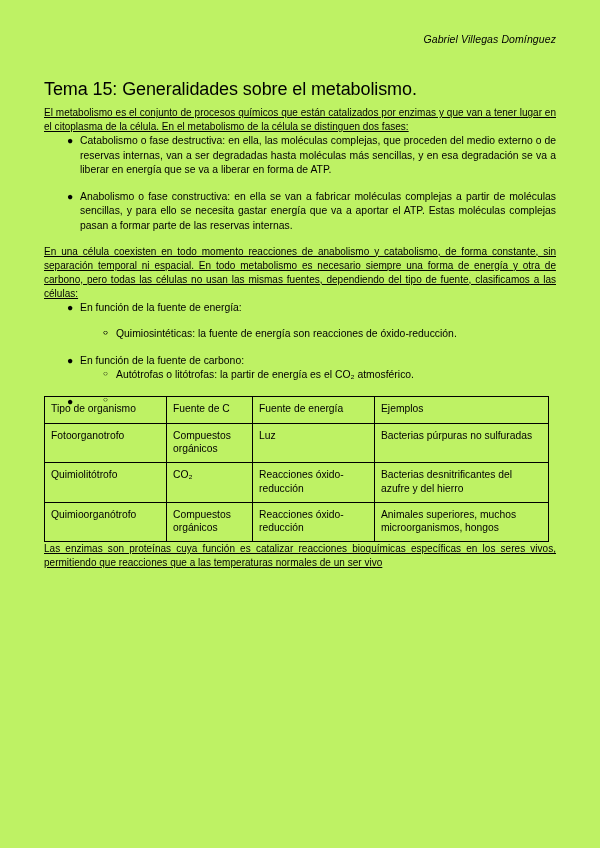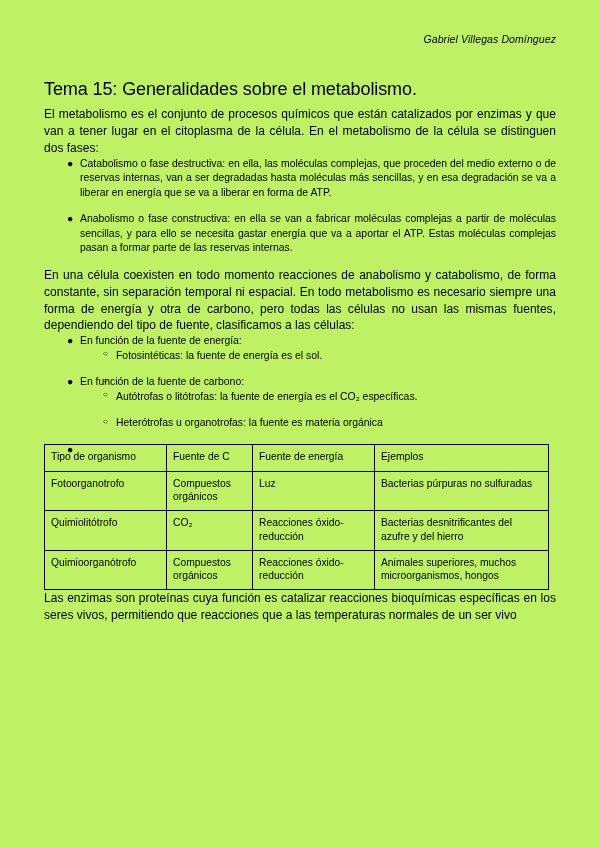--- a/index.html
+++ b/index.html
@@ -34,26 +34,27 @@
   .doc-title {
     font-size: 18px;
     font-weight: normal;
     margin: 0;
     padding-top: 33px;
     padding-bottom: 6px;
     letter-spacing: -0.1px;
     line-height: 1.2;
   }
   p.body-text {
-    font-size: 12px;
+    font-size: 10px;
     line-height: 1.40;
     margin: 0 0 0 0;
     text-align: justify;
     text-justify: inter-word;
     letter-spacing: 0.02px;
+    text-decoration: underline;
   }
   p.body-text.spaced-top {
     margin-top: 11px;
   }
   ul.lvl1 {
     list-style: none;
     margin: 0;
     padding: 0;
   }
   ul.lvl1 > li {
@@ -143,38 +144,37 @@
 
   <p class="body-text spaced-top">En una célula coexisten en todo momento reacciones de anabolismo y catabolismo, de forma constante, sin separación temporal ni espacial. En todo metabolismo es necesario siempre una forma de energía y otra de carbono, pero todas las células no usan las mismas fuentes, dependiendo del tipo de fuente, clasificamos a las células:</p>
 
   <ul class="lvl1">
     <li class="tight">
       <span class="bullet-marker">●</span>
       <span>En función de la fuente de energía:</span>
       <ul class="lvl2">
         <li>
           <span class="bullet-marker">○</span>
-          <span>Fotosintéticas: la fuente de energía es el sol.</span>
         </li>
         <li class="gap">
           <span class="bullet-marker">○</span>
+          <span>Quimiosintéticas: la fuente de energía son reacciones de óxido-reducción.</span>
         </li>
       </ul>
     </li>
     <li class="gap tight">
       <span class="bullet-marker">●</span>
       <span>En función de la fuente de carbono:</span>
       <ul class="lvl2">
         <li>
           <span class="bullet-marker">○</span>
-          <span>Autótrofas o litótrofas: la fuente de energía es el CO₂ específicas.</span>
+          <span>Autótrofas o litótrofas: la partir de energía es el CO₂ atmosférico.</span>
         </li>
         <li class="gap">
           <span class="bullet-marker">○</span>
-          <span>Heterótrofas u organotrofas: la fuente es materia orgánica</span>
         </li>
       </ul>
     </li>
     <li class="gap tight">
       <span class="bullet-marker">●</span>
     </li>
   </ul>
 
   <table class="types-table">
     <thead>

